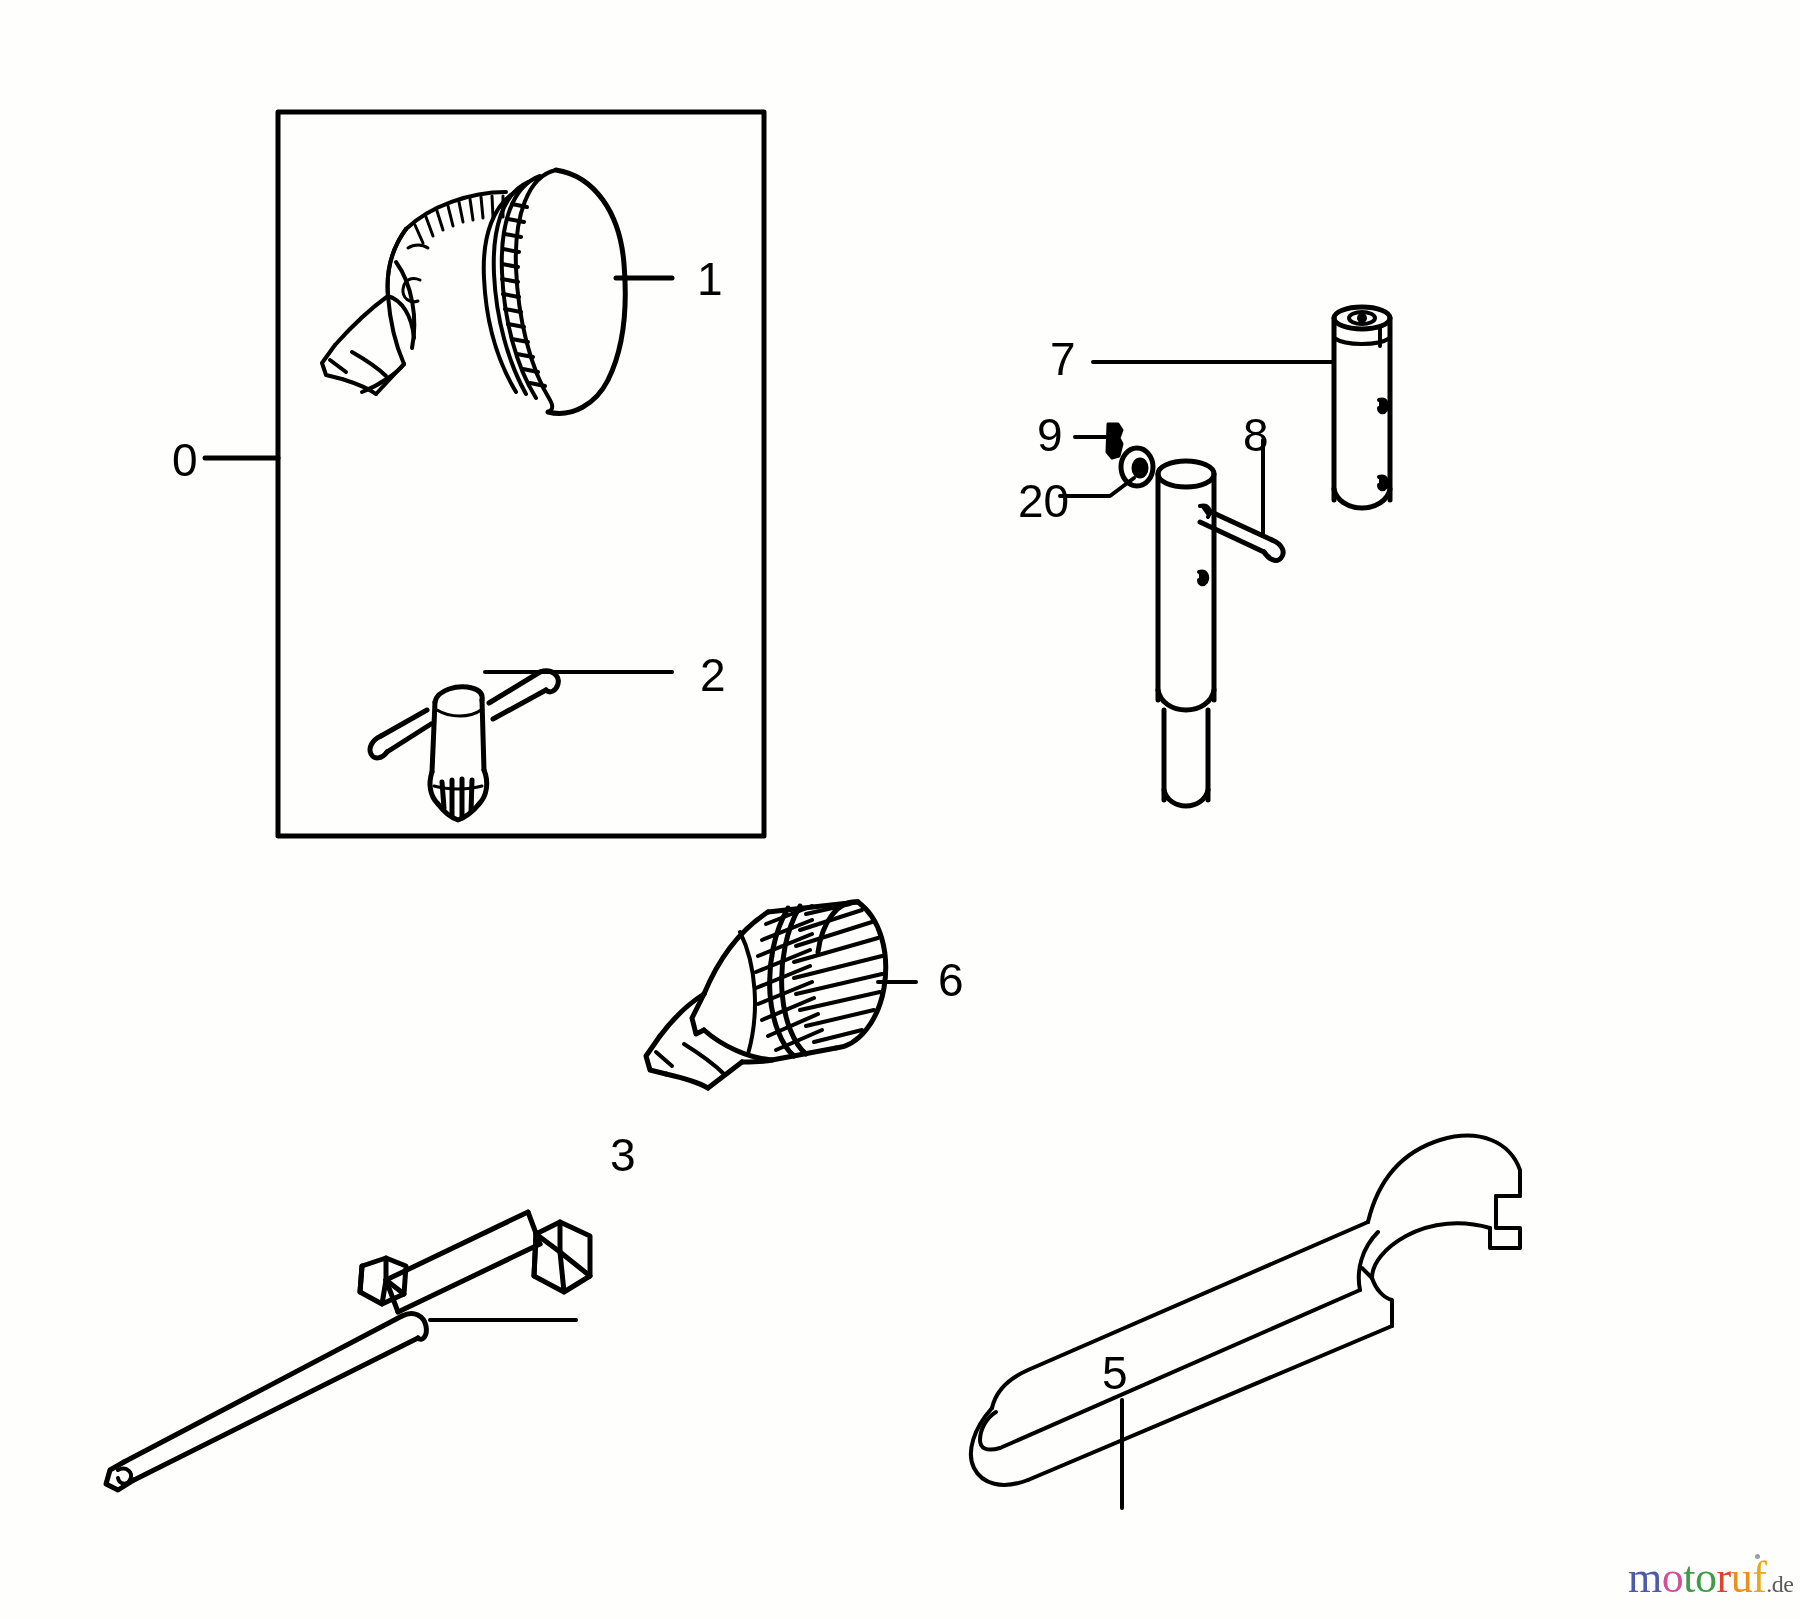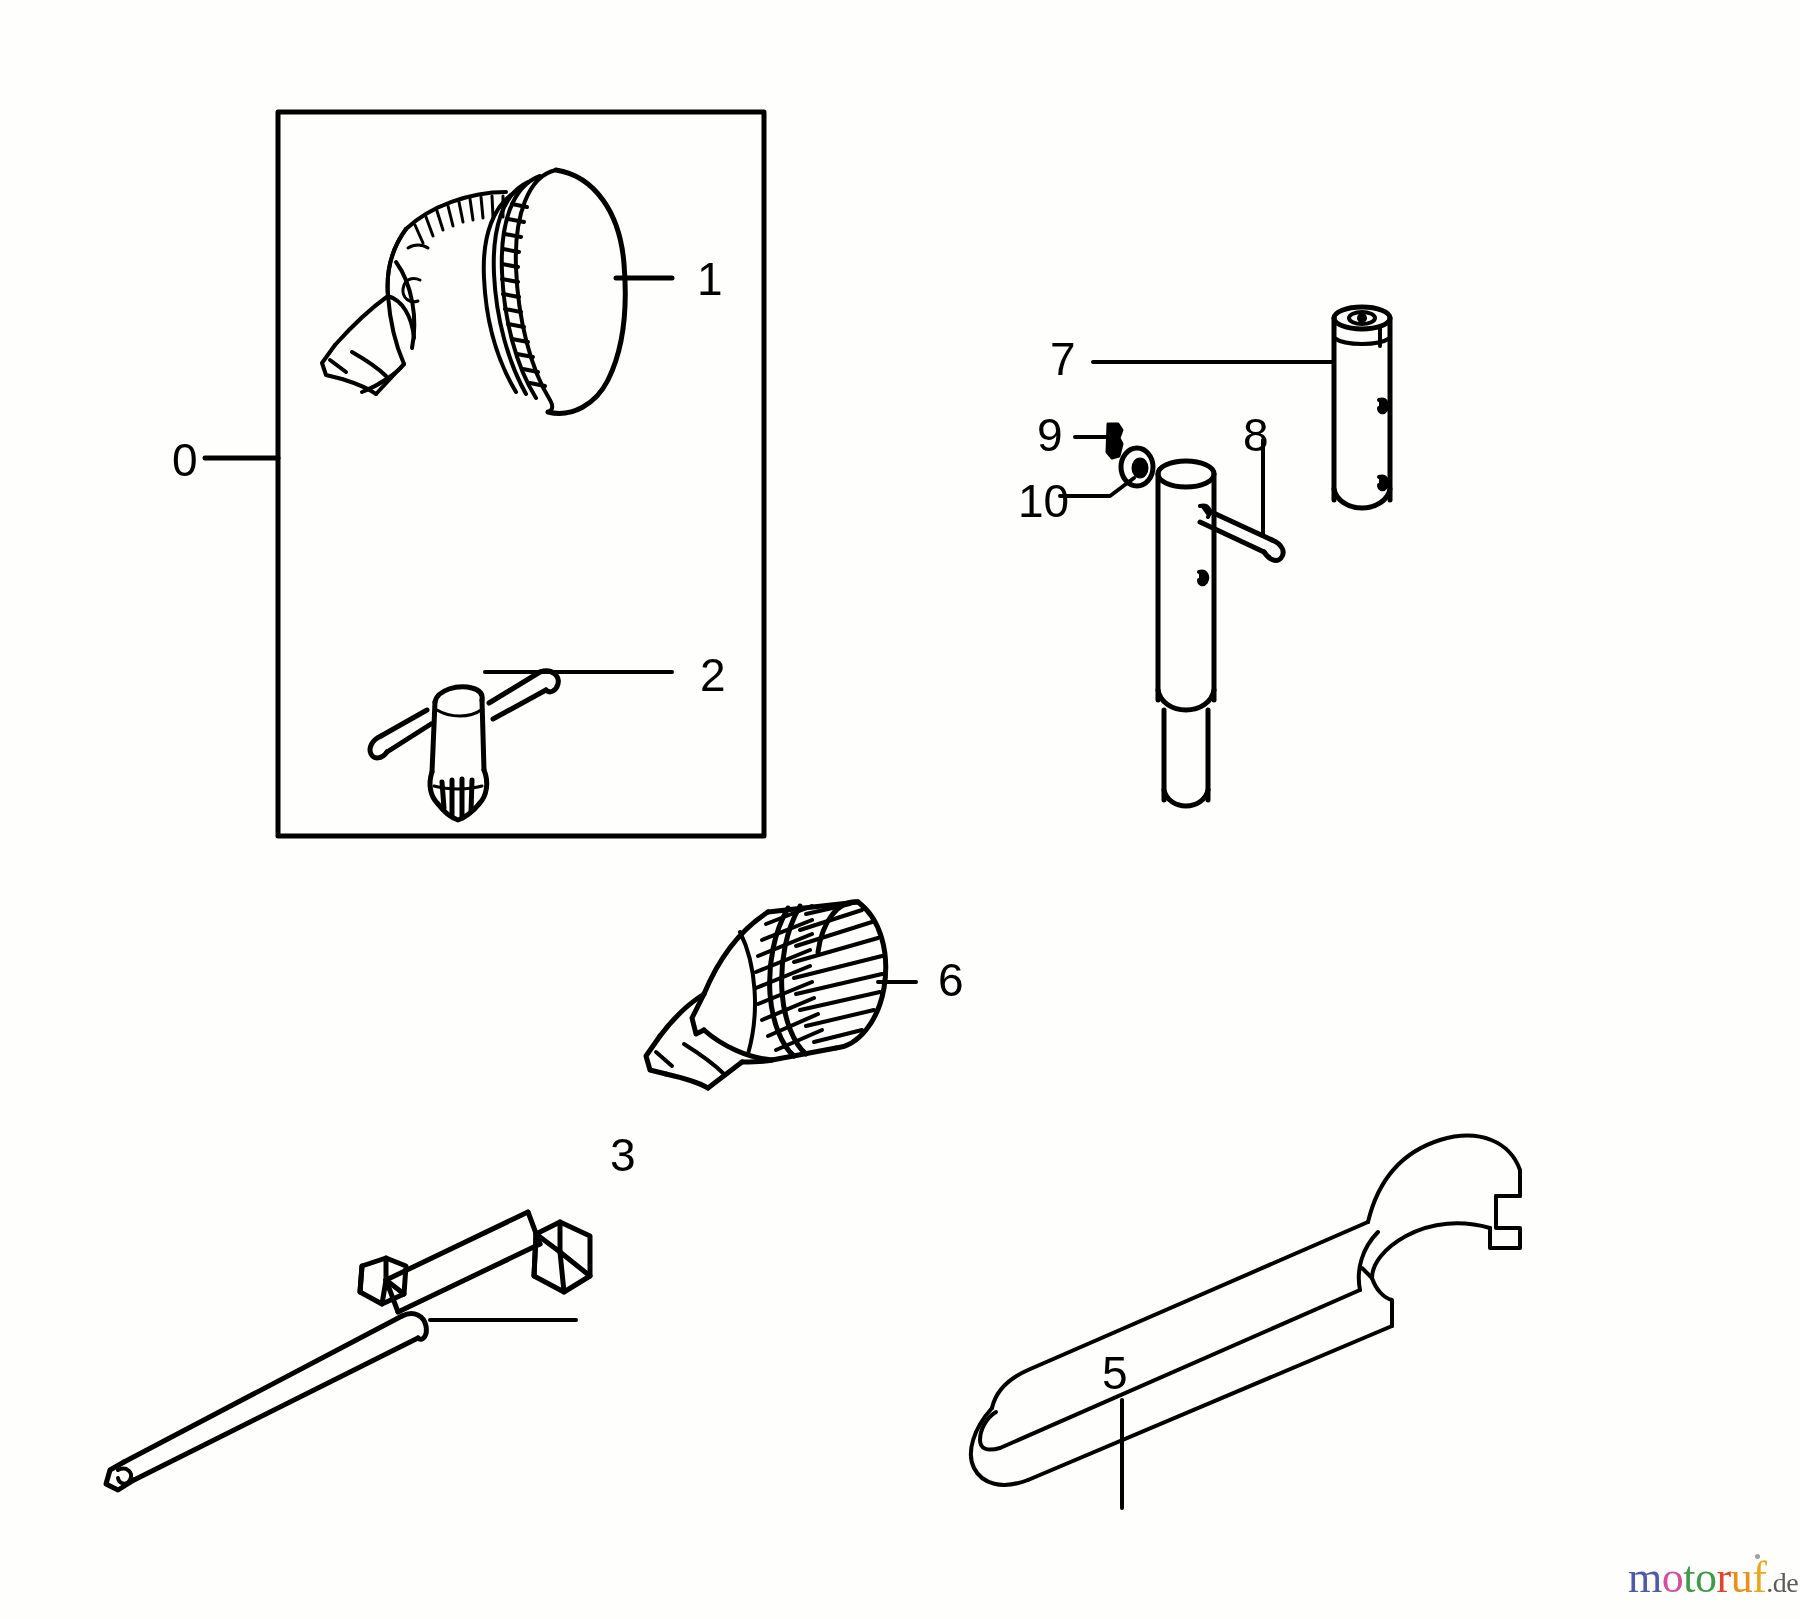--- a/index.html
+++ b/index.html
@@ -1,21 +1,21 @@
 <!DOCTYPE html>
 <html><head>
 <meta charset="utf-8">
 <style>
   html,body{margin:0;padding:0;background:#fefffc;}
   body{font-family:"Liberation Sans",sans-serif;}
   #page{position:relative;width:1800px;height:1619px;background:#fefffc;overflow:hidden;}
   #diagram{position:absolute;left:0;top:0;width:1800px;height:1619px;}
   .lbl{position:absolute;font-family:"Liberation Sans",sans-serif;font-size:46px;color:#000;line-height:1;white-space:nowrap;}
   #logo{position:absolute;left:1628px;top:1556px;font-family:"Liberation Serif",serif;font-size:44px;line-height:1;white-space:nowrap;letter-spacing:-0.5px;}
-  #logo .sfx{font-size:28px;color:#5b5b5b;vertical-align:baseline;}
+  #logo .sfx{font-size:24px;color:#5b5b5b;vertical-align:baseline;}
   #logo .dot{position:absolute;left:127px;top:-2px;width:5px;height:5px;border-radius:50%;background:#9aa0a6;}
 </style>
 </head>
 <body>
 
 <div id="page">
 
   <svg id="diagram" viewBox="0 0 1800 1619">
     <g fill="none" stroke="#000" stroke-linecap="round" stroke-linejoin="round">
 
@@ -291,21 +291,21 @@
   </svg>
 
   <div class="lbl" style="left:172px;top:437px;">0</div>
   <div class="lbl" style="left:697px;top:256px;">1</div>
   <div class="lbl" style="left:700px;top:652px;">2</div>
   <div class="lbl" style="left:610px;top:1132px;">3</div>
   <div class="lbl" style="left:1102px;top:1350px;">5</div>
   <div class="lbl" style="left:1050px;top:336px;">7</div>
   <div class="lbl" style="left:1243px;top:412px;">8</div>
   <div class="lbl" style="left:1037px;top:412px;">9</div>
-  <div class="lbl" style="left:1018px;top:478px;">10</div>
+  <div class="lbl" style="left:1018px;top:478px;">20</div>
   <div class="lbl" style="left:938px;top:957px;">6</div>
 
   <div id="logo">
     <span style="color:#4d5aa8">m</span><span style="color:#d14f9c">o</span><span style="color:#3f9a4a">t</span><span style="color:#3f9a4a">o</span><span style="color:#e2432f">r</span><span style="color:#e98f1c">u</span><span style="color:#e9a81c">f</span><span class="sfx">.de</span>
     <span class="dot"></span>
   </div>
 
 </div>
 
 </body></html>

